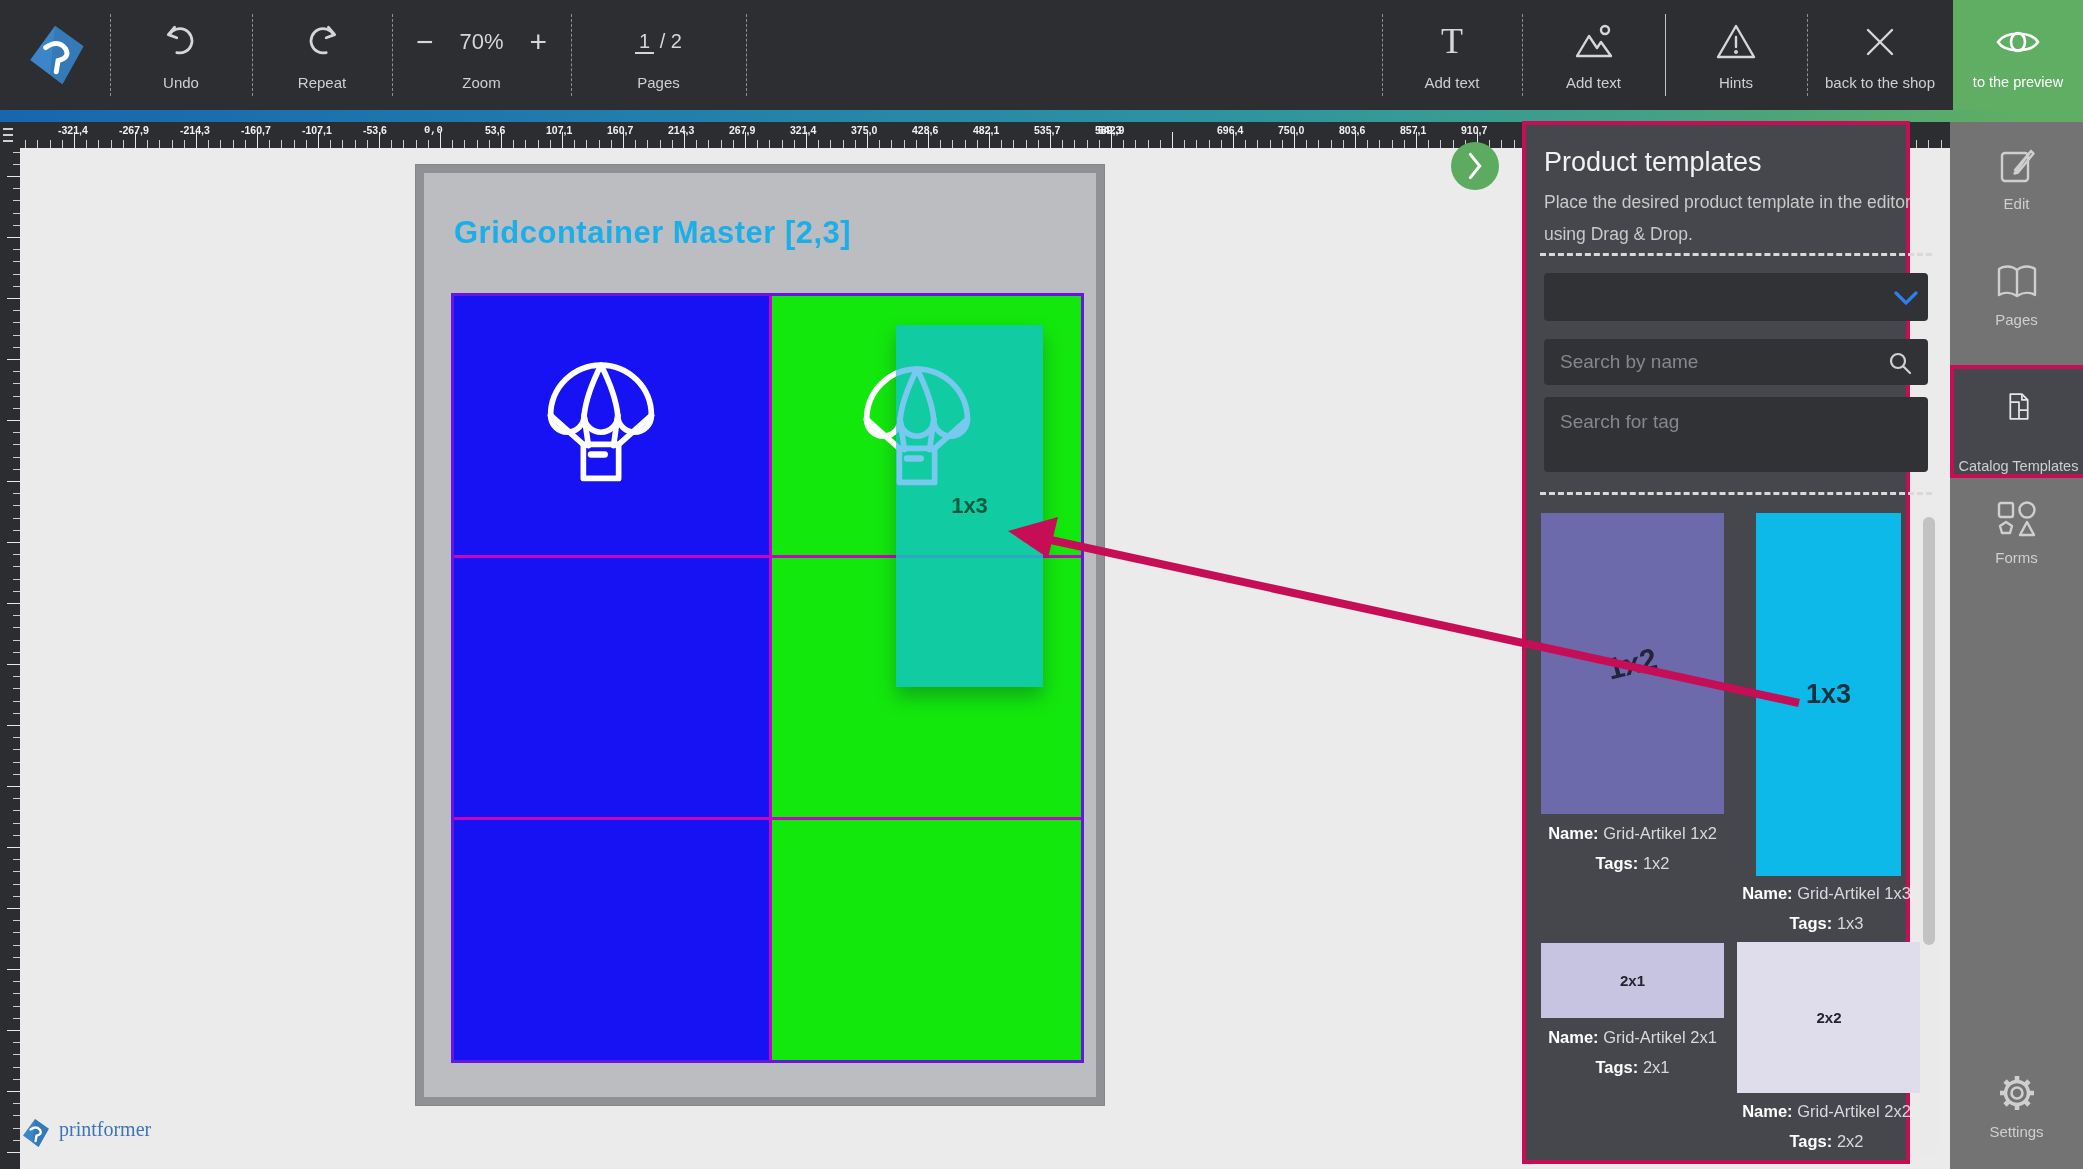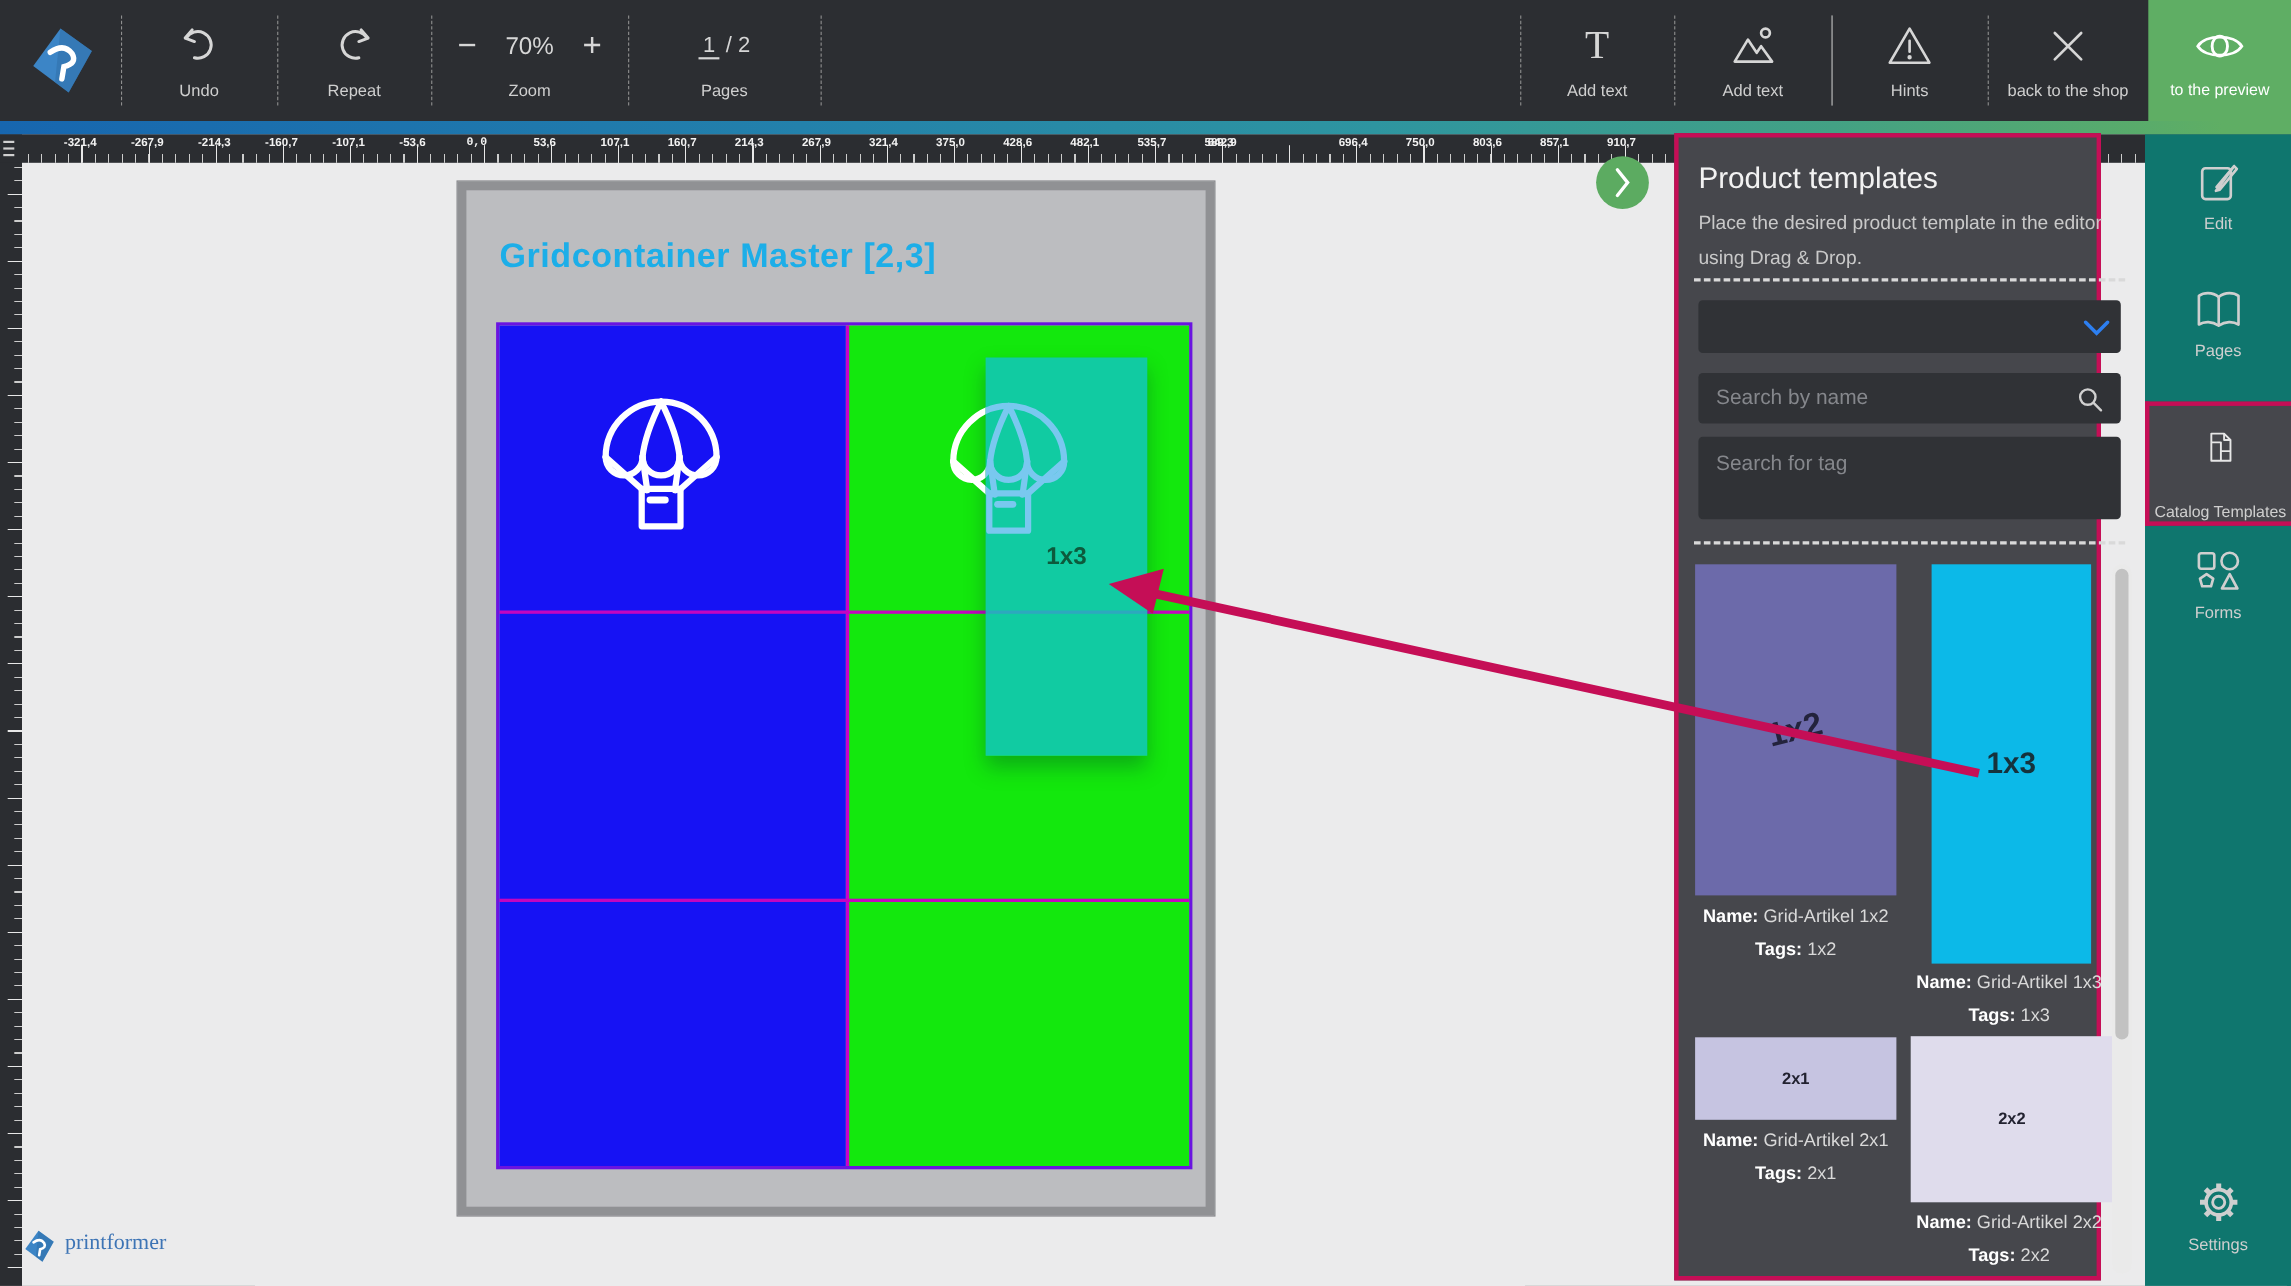--- a/index.html
+++ b/index.html
@@ -84,21 +84,21 @@
   textarea.pn-field{padding-top:14px;resize:none;}
   .field-icon{position:absolute;pointer-events:none;}
   .tpl{position:absolute;display:flex;align-items:center;justify-content:center;cursor:grab;}
   .tpl-label{font-weight:bold;color:#1d2430;}
   .tpl-meta{position:absolute;text-align:center;font-size:16.5px;color:#d9d9d9;line-height:1;}
   .tpl-meta b{color:#ffffff;}
   .list-scroll{position:absolute;left:394px;top:388px;width:18px;height:645px;background:#eaeaea;border-radius:9px;}
   .list-thumb{position:absolute;left:3px;top:4px;width:12px;height:428px;background:#c2c2c2;border-radius:6px;}
 
   
-  .sidebar{position:absolute;left:1950px;top:122px;width:133px;height:1047px;background:#0f766e;z-index:20;}
+  .sidebar{position:absolute;left:1950px;top:122px;width:133px;height:1047px;background:#737373;z-index:20;}
   .sb-item{position:absolute;left:0;width:133px;display:flex;flex-direction:column;align-items:center;
            gap:9px;color:#cfcfcf;cursor:pointer;}
   .sb-item .lbl{font-size:15px;color:#cfcfcf;white-space:nowrap;}
   .sb-item.active{background:#46474c;border:4px solid #c50e56;border-right:none;padding-top:23px;}
   .sb-item.active .lbl{font-size:14.5px;}
 
   
   .brand{position:absolute;left:20px;top:1118px;display:flex;gap:9px;z-index:15;}
   .brand-text{font-family:"Liberation Serif",serif;font-size:20px;color:#3d74b5;}
 </style>

